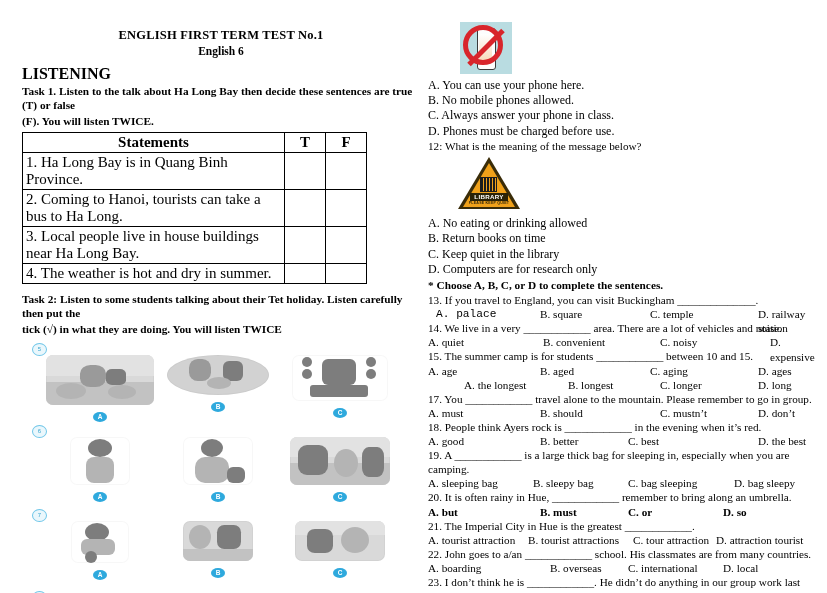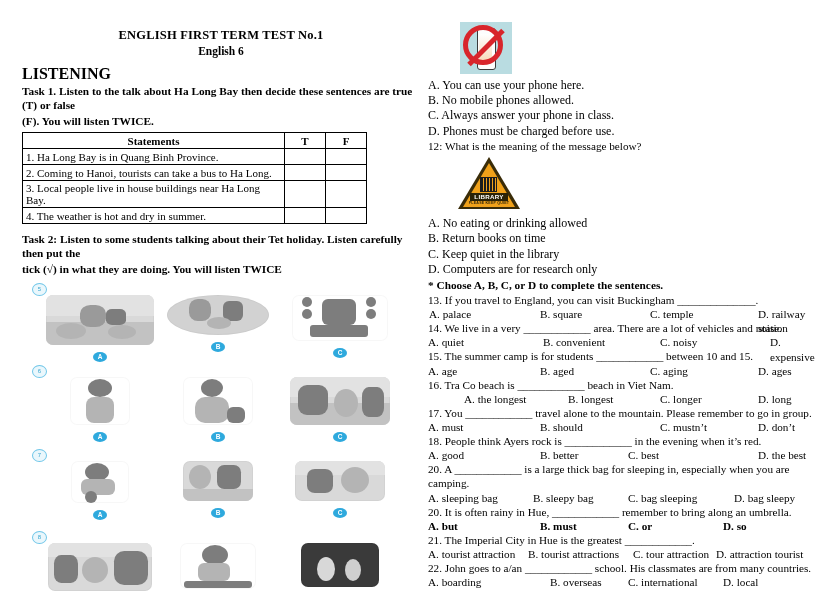--- a/index.html
+++ b/index.html
@@ -39,21 +39,21 @@
     font-size: 11.3px;
     line-height: 1.22;
     margin-top: 2px;
   }
 
   
   table.tf {
     border-collapse: collapse;
     width: 345px;
     margin-top: 4px;
-    font-size: 11px;
+    font-size: 15px;
   }
   table.tf th, table.tf td {
     border: 1px solid #000;
     padding: 1px 3px;
     height: 13px;
     vertical-align: middle;
   }
   table.tf th.stmt { text-align: center; font-weight: bold; }
   table.tf th.tf-col { width: 34px; text-align: center; font-weight: bold; }
   table.tf td.tf-col { width: 34px; }
@@ -377,61 +377,60 @@
       <div class="ans-choice">B. Return books on time</div>
       <div class="ans-choice">C. Keep quiet in the library</div>
       <div class="ans-choice">D. Computers are for research only</div>
     </div>
 
     <div class="task-line">* Choose A, B, C, or D to complete the sentences.</div>
 
     <div id="mcq-list">
         <div class="q-line">13. If you travel to England, you can visit Buckingham ______________.</div>
         <div class="q-line" style="position: relative; height: 14px;">
-          <span style="position: absolute; left: 1px;">A. palace</span>
+          <span style="position: absolute; left: 8px; font-family: Liberation Mono, monospace;">A. palace</span>
           <span style="position: absolute; left: 112px;">B. square</span>
           <span style="position: absolute; left: 222px;">C. temple</span>
           <span style="position: absolute; left: 330px;">D. railway station</span>
         </div>
         <div class="q-line">14. We live in a very ____________ area. There are a lot of vehicles and noise.</div>
         <div class="q-line" style="position: relative; height: 14px;">
           <span style="position: absolute; left: 0px;">A. quiet</span>
           <span style="position: absolute; left: 95px; margin-left: 20px;">B. convenient</span>
           <span style="position: absolute; left: 232px;">C. noisy</span>
           <span style="position: absolute; left: 342px;">D. expensive</span>
         </div>
         <div class="q-line">15. The summer camp is for students ____________ between 10 and 15.</div>
         <div class="q-line" style="position: relative; height: 14px;">
           <span style="position: absolute; left: 0px;">A. age</span>
           <span style="position: absolute; left: 112px;">B. aged</span>
           <span style="position: absolute; left: 222px;">C. aging</span>
           <span style="position: absolute; left: 330px;">D. ages</span>
         </div>
-        <div class="q-line">16. Tra Co beach is ____________ beach in Viet Nam.</div>
         <div class="q-line" style="position: relative; height: 14px;">
           <span style="position: absolute; left: 0px; margin-left: 36px;">A. the longest</span>
           <span style="position: absolute; left: 140px;">B. longest</span>
           <span style="position: absolute; left: 232px;">C. longer</span>
           <span style="position: absolute; left: 330px;">D. long</span>
         </div>
         <div class="q-line">17. You ____________ travel alone to the mountain. Please remember to go in group.</div>
         <div class="q-line" style="position: relative; height: 14px;">
           <span style="position: absolute; left: 0px;">A. must</span>
           <span style="position: absolute; left: 112px;">B. should</span>
           <span style="position: absolute; left: 232px;">C. mustn’t</span>
           <span style="position: absolute; left: 330px;">D. don’t</span>
         </div>
         <div class="q-line">18. People think Ayers rock is ____________ in the evening when it’s red.</div>
         <div class="q-line" style="position: relative; height: 14px;">
           <span style="position: absolute; left: 0px;">A. good</span>
           <span style="position: absolute; left: 112px;">B. better</span>
           <span style="position: absolute; left: 200px;">C. best</span>
           <span style="position: absolute; left: 330px;">D. the best</span>
         </div>
-        <div class="q-line">20. A ____________ is a large thick bag for sleeping in, especially when you are camping.</div>
+        <div class="q-line">19. A ____________ is a large thick bag for sleeping in, especially when you are camping.</div>
         <div class="q-line" style="position: relative; height: 14px;">
           <span style="position: absolute; left: 0px;">A. sleeping bag</span>
           <span style="position: absolute; left: 105px;">B. sleepy bag</span>
           <span style="position: absolute; left: 200px;">C. bag sleeping</span>
           <span style="position: absolute; left: 306px;">D. bag sleepy</span>
         </div>
         <div class="q-line">20. It is often rainy in Hue, ____________ remember to bring along an umbrella.</div>
         <div class="q-line" style="position: relative; height: 14px; font-weight: bold;">
           <span style="position: absolute; left: 0px;">A. but</span>
           <span style="position: absolute; left: 112px;">B. must</span>

